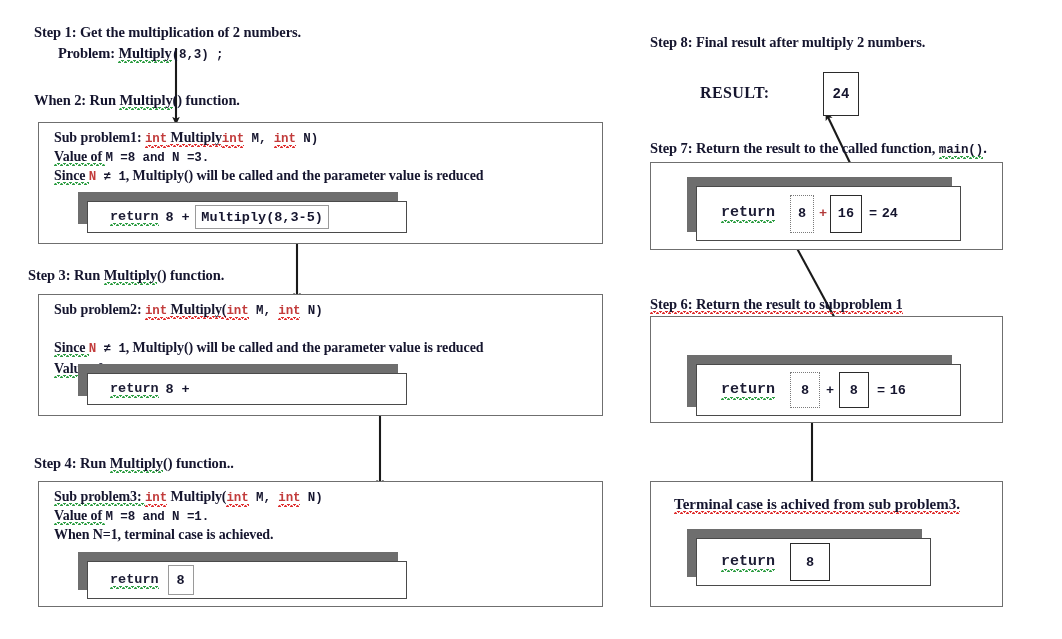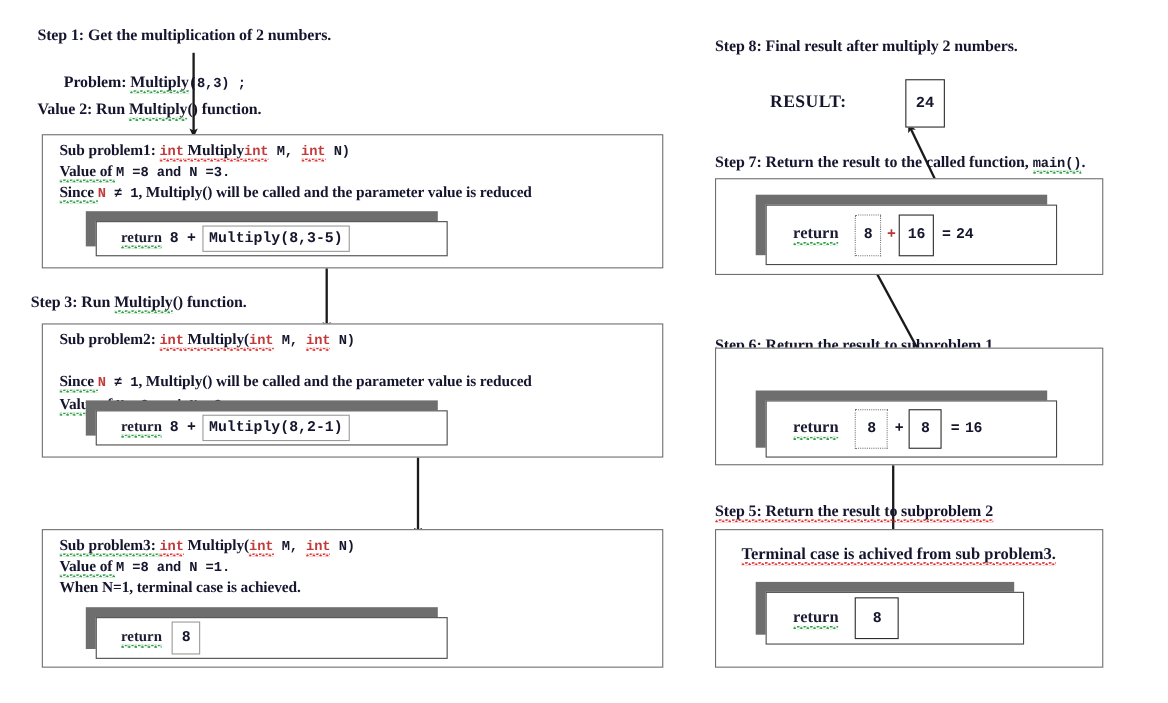--- a/index.html
+++ b/index.html
@@ -83,21 +83,21 @@
   
   .code{
     font-family:"Liberation Mono", monospace;
     font-size:13.5px;
     font-weight:700;
     color:#15152e;
     white-space:nowrap;
     letter-spacing:-0.2px;
   }
   .kw-return{
-    font-family:Liberation Serif, serif;
+    font-family:Liberation Mono, monospace;
     font-size:13.5px;
     font-weight:700;
     color:#1d1d35;
   }
 
   
   .info{
     position:absolute;
     font-family:"Liberation Serif", serif;
     font-size:14px;
@@ -169,26 +169,26 @@
     <path d="M812,540 L812,404" stroke="#1a1a1a" stroke-width="2.1" fill="none" marker-end="url(#ah)"></path>
 
     <path d="M864,372 L793,241" stroke="#1a1a1a" stroke-width="2.1" fill="none" marker-end="url(#ah)"></path>
 
     <path d="M875,215 L826,113" stroke="#1a1a1a" stroke-width="2.1" fill="none" marker-end="url(#ah)"></path>
   </svg>
 
   <div class="abs step-label" style="left:34px;top:24px;">
     <span>Step 1: Get the multiplication of 2 numbers.</span>
   </div>
-  <div class="abs step-label" style="left:58px;top:45px;margin-top:22px;">
+  <div class="abs step-label" style="left:58px;top:45px;">
     <span>Problem: </span><span class="sq-green">Multiply</span><span class="mono">(8,3) ;</span>
   </div>
 
   <div class="abs step-label" style="left:34px;top:92px;">
-    <span>Value 2: Run </span><span class="sq-green">Multiply</span><span>() function.</span>
+    <span>When 2: Run </span><span class="sq-green">Multiply</span><span>() function.</span>
   </div>
 
   <div class="frame" style="left:38px;top:122px;width:565px;height:122px;"></div>
 
   <div class="info" style="left:54px;top:130px;">
     <span>Sub problem1: </span><span class="mono sq-red" style="color:#c23b3b;">int</span><span class="sq-red"> Multiply</span><span class="mono sq-red" style="color:#c23b3b;">int</span><span class="mono"> M,  </span><span class="mono sq-red" style="color:#c23b3b;">int</span><span class="mono"> N)</span>
   </div>
   <div class="info" style="left:54px;top:149px;">
     <span class="sq-green">Value of </span><span class="mono">M</span><span class="mono"> =8  and  </span><span class="mono">N</span><span class="mono"> =3.</span>
   </div>
@@ -219,24 +219,26 @@
   </div>
   <div class="info" style="left:54px;top:340px;">
     <span class="sq-green">Since </span><span class="mono" style="color:#c23b3b;">N</span><span class="mono"> ≠ 1</span><span>, Multiply() will be called and the parameter value is reduced</span>
   </div>
 
   <div class="win" style="left:78px;top:364px;width:320px;height:32px;">
     <div class="shadow"></div>
     <div class="body">
       <span class="kw-return sq-green" style="margin-left:22px;">return</span>
       <span class="code" style="margin-left:7px;">8  +</span>
-      <span class="vbox light" style="margin-left:6px;height:24px;padding:0 5px;">Multiply(8,2-1)</span>
-    </div>
-  </div>
-
+    </div>
+  </div>
+
+  <div class="abs step-label" style="left:34px;top:455px;">
+    <span>Step 4: Run </span><span class="sq-green">Multiply</span><span>() function..</span>
+  </div>
 
   <div class="frame" style="left:38px;top:481px;width:565px;height:126px;"></div>
 
   <div class="info" style="left:54px;top:489px;">
     <span class="sq-green">Sub problem3: </span><span class="mono sq-red" style="color:#c23b3b;">int</span><span> Multiply(</span><span class="mono sq-red" style="color:#c23b3b;">int</span><span class="mono"> M,  </span><span class="mono sq-red" style="color:#c23b3b;">int</span><span class="mono"> N)</span>
   </div>
   <div class="info" style="left:54px;top:508px;">
     <span class="sq-green">Value of </span><span class="mono">M</span><span class="mono"> =8  and  </span><span class="mono">N</span><span class="mono"> =1.</span>
   </div>
   <div class="info" style="left:54px;top:527px;">
@@ -270,42 +272,39 @@
     <div class="body">
       <span class="kw-return sq-green" style="margin-left:24px;font-size:15px;">return</span>
       <span class="vbox dotted" style="margin-left:15px;width:24px;height:38px;">8</span>
       <span class="code" style="margin-left:5px;color:#b33a3a;">+</span>
       <span class="vbox" style="margin-left:3px;width:32px;height:38px;">16</span>
       <span class="code" style="margin-left:7px;">=</span>
       <span class="code" style="margin-left:5px;">24</span>
     </div>
   </div>
 
-  <div class="abs step-label" style="left:650px;top:296px;margin-top:10px;">
+  <div class="abs step-label" style="left:650px;top:296px;">
     <span class="sq-red">Step 6: Return the result to subproblem 1</span>
   </div>
 
   <div class="frame" style="left:650px;top:316px;width:353px;height:107px;"></div>
 
 
   <div class="win" style="left:687px;top:355px;width:265px;height:52px;">
     <div class="shadow"></div>
     <div class="body">
       <span class="kw-return sq-green" style="margin-left:24px;font-size:15px;">return</span>
       <span class="vbox dotted" style="margin-left:15px;width:30px;height:36px;">8</span>
       <span class="code" style="margin-left:6px;">+</span>
       <span class="vbox" style="margin-left:5px;width:30px;height:36px;">8</span>
       <span class="code" style="margin-left:8px;">=</span>
       <span class="code" style="margin-left:5px;">16</span>
     </div>
   </div>
 
-  <div class="abs step-label" style="left:650px;top:457px;">
-    <span class="sq-red">Step 5: Return the result to subproblem 2</span>
-  </div>
 
   <div class="frame" style="left:650px;top:481px;width:353px;height:126px;"></div>
 
   <div class="term" style="left:674px;top:496px;">
     <span class="sq-red">Terminal case is achived from sub problem3.</span>
   </div>
 
   <div class="win" style="left:687px;top:529px;width:235px;height:48px;">
     <div class="shadow"></div>
     <div class="body">

